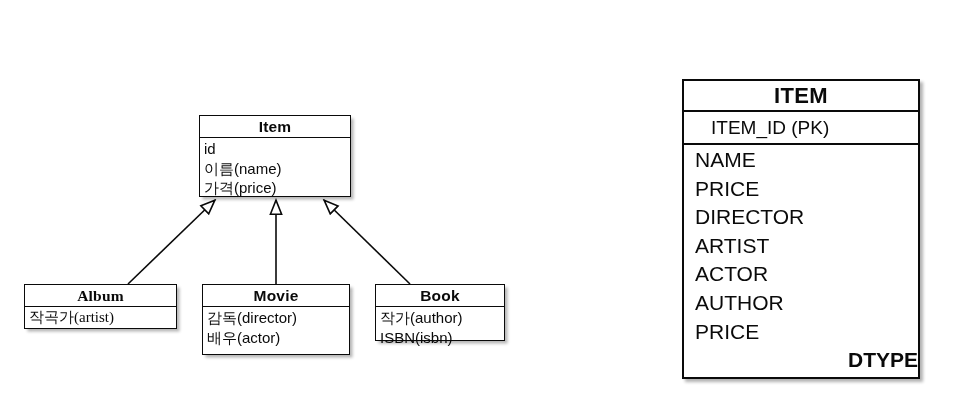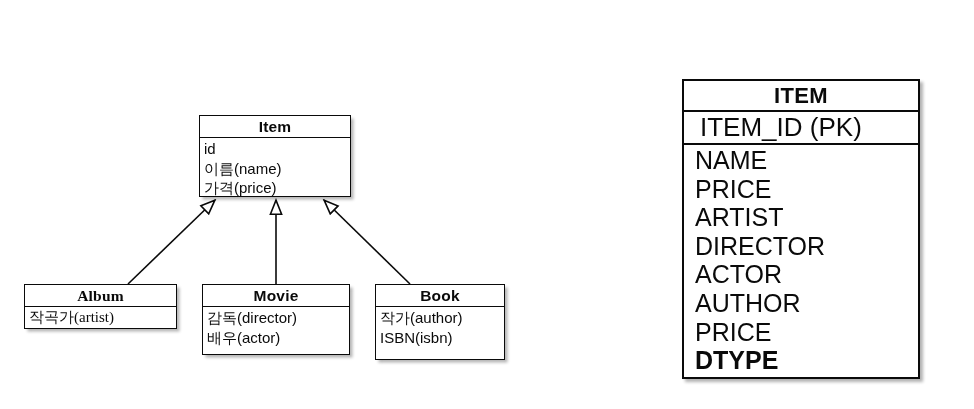--- a/index.html
+++ b/index.html
@@ -38,21 +38,21 @@
   }
   .uml-fields {
     padding: 1px 4px 14px 4px;
     font-size: 15px;
     line-height: 19.6px;
     white-space: nowrap;
   }
   #box-item  { left: 199px; top: 115px; width: 152px; height: 82px; }
   #box-album { left:  24px; top: 284px; width: 153px; height: 45px; font-family: Liberation Serif, serif; }
   #box-movie { left: 202px; top: 284px; width: 148px; height: 71px; }
-  #box-book  { left: 375px; top: 284px; width: 130px; height: 76px; }
+  #box-book  { left: 375px; top: 284px; width: 130px; height: 57px; }
   
   .er-table {
     position: absolute;
     left: 682px; top: 79px;
     width: 238px; height: 300px;
     box-sizing: border-box;
     background: #ffffff;
     border: 2.6px solid #0a0a0a;
     box-shadow: 3px 3px 3px rgba(0,0,0,0.30);
   }
@@ -64,29 +64,29 @@
     justify-content: center;
     font-weight: bold;
     font-size: 22px;
     letter-spacing: 0.3px;
   }
   .er-pk {
     height: 31px;
     border-bottom: 2px solid #0a0a0a;
     display: flex;
     align-items: center;
-    padding-left: 16px;
-    font-size: 26px;
+    padding-left: 27px;
+    font-size: 19px;
   }
   .er-body {
     padding: 1px 0 0 11px;
-    font-size: 25px;
+    font-size: 21px;
     line-height: 28.6px;
   }
-  .er-bold { font-weight: bold; }
+  .er-bold { font-weight: bold; text-align: right; }
 </style>
 </head>
 <body>
 
 <div class="canvas">
 
   <svg class="arrows" viewBox="0 0 974 409">
     <defs>
       <marker id="hollow-tri" markerWidth="17" markerHeight="15" refX="15.4" refY="7" orient="auto" markerUnits="userSpaceOnUse">
         <path d="M1.2,1.4 L15.2,7 L1.2,12.6 Z" fill="#ffffff" stroke="#0a0a0a" stroke-width="1.6"></path>
@@ -128,22 +128,22 @@
       <div class="uml-field">ISBN(isbn)</div>
     </div>
   </div>
 
   <div class="er-table">
     <div class="er-title">ITEM</div>
     <div class="er-pk">ITEM_ID (PK)</div>
     <div class="er-body">
       <div class="er-row">NAME</div>
       <div class="er-row">PRICE</div>
+      <div class="er-row">DIRECTOR</div>
       <div class="er-row">ARTIST</div>
-      <div class="er-row">DIRECTOR</div>
       <div class="er-row">ACTOR</div>
       <div class="er-row">AUTHOR</div>
       <div class="er-row">PRICE</div>
       <div class="er-row er-bold">DTYPE</div>
     </div>
   </div>
 
 </div>
 
 </body></html>

